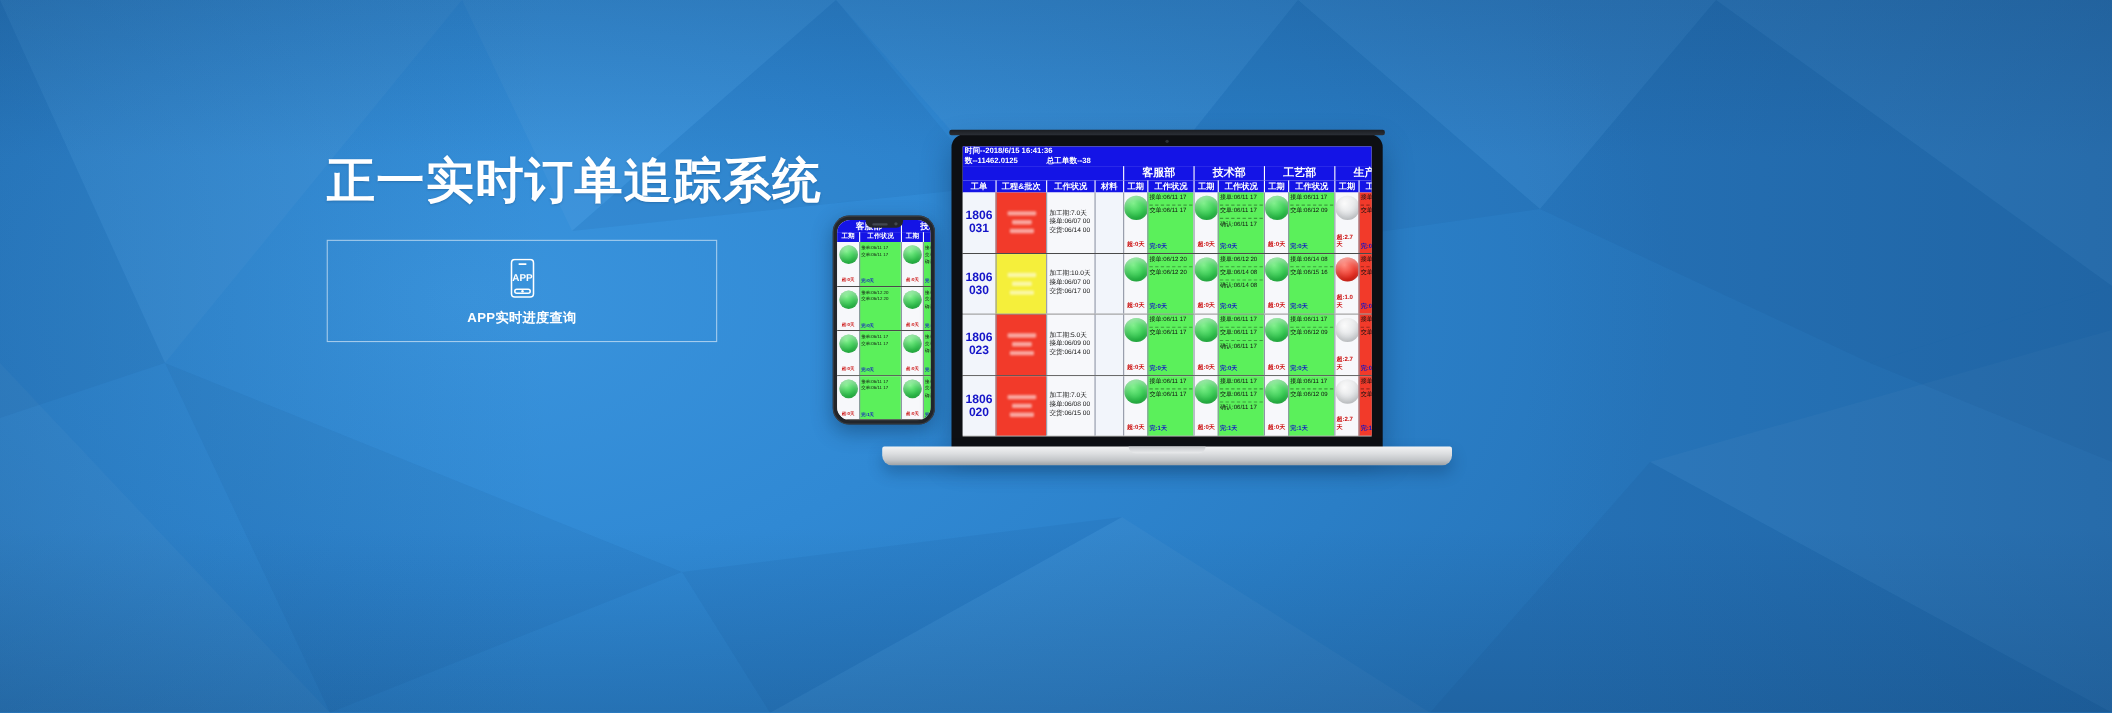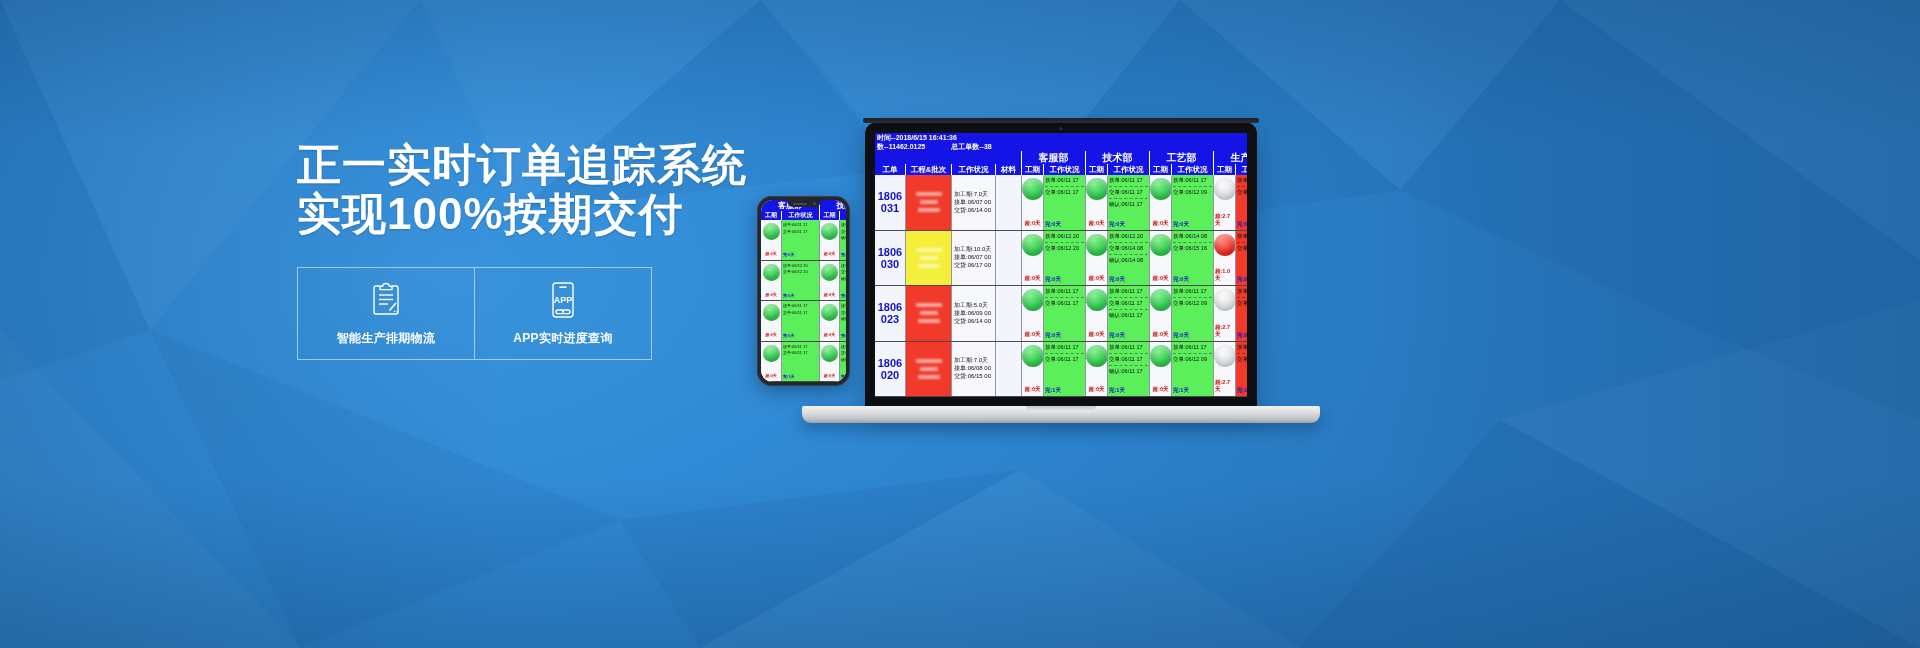--- a/index.html
+++ b/index.html
@@ -44,21 +44,21 @@
     width:355px;
   }
   .feature{
     flex:1 1 0;
     padding:14px 6px 12px;
     text-align:center;
     border-right:1px solid rgba(255,255,255,.55);
   }
   .feature:last-child{ border-right:none; }
   .feature .ficon{
-    height:40px; display:flex; align-items:flex-start; justify-content:center;
+    height:40px; display:flex; align-items:center; justify-content:center;
     margin-bottom:8px;
   }
   .feature .flabel{
     color:#fff; font-size:12px; font-weight:bold; white-space:nowrap;
     letter-spacing:.3px;
   }
 
   
   #phone{
     position:absolute; left:757px; top:196px;
@@ -211,40 +211,24 @@
       <polygon points="620,520 1020,470 700,648"></polygon>
       <polygon points="1300,648 1500,420 1920,648"></polygon>
       <polygon points="1700,330 1920,260 1920,420"></polygon>
     </g>
   </svg>
 </div>
 <div id="bg-vignette"></div>
 
 <div id="copy">
   <div class="headline">正一实时订单追踪系统</div>
-  <div class="headline">实现100%按期交付</div>
 
   <div id="features">
 
 
-    <div class="feature">
-      <div class="ficon">
-        <svg width="30" height="34" viewBox="0 0 30 34" fill="none" stroke="#ffffff" stroke-width="1.4">
-          <path d="M9 4 H5 a2 2 0 0 0 -2 2 V30 a2 2 0 0 0 2 2 H25 a2 2 0 0 0 2 -2 V6 a2 2 0 0 0 -2 -2 H21"></path>
-          <path d="M11.5 4.2 a3.6 3.6 0 0 1 7 0 H21 v3.4 H9 V4.2 Z"></path>
-          <line x1="8" y1="13" x2="22" y2="13"></line>
-          <line x1="8" y1="17.5" x2="22" y2="17.5"></line>
-          <line x1="8" y1="22" x2="17" y2="22"></line>
-          <path d="M25 21 L18.5 28.5" stroke-width="1.6"></path>
-          <circle cx="23.5" cy="29.5" r="0.8" fill="#fff" stroke="none"></circle>
-          <circle cx="26.2" cy="29.5" r="0.8" fill="#fff" stroke="none"></circle>
-        </svg>
-      </div>
-      <div class="flabel">智能生产排期物流</div>
-    </div>
 
     <div class="feature">
       <div class="ficon">
         <svg width="24" height="36" viewBox="0 0 24 36" fill="none" stroke="#ffffff" stroke-width="1.4">
           <rect x="2" y="1" width="20" height="34" rx="3"></rect>
           <line x1="8.5" y1="5.2" x2="15.5" y2="5.2" stroke-width="1.6"></line>
           <rect x="5" y="28" width="14" height="3.6" rx="1.8"></rect>
           <circle cx="12" cy="29.8" r="1.1" fill="#fff" stroke="none"></circle>
           <text x="12" y="20.5" text-anchor="middle" fill="#ffffff" stroke="none" font-size="9" font-weight="bold" font-family="Liberation Sans, sans-serif">APP</text>
         </svg>

